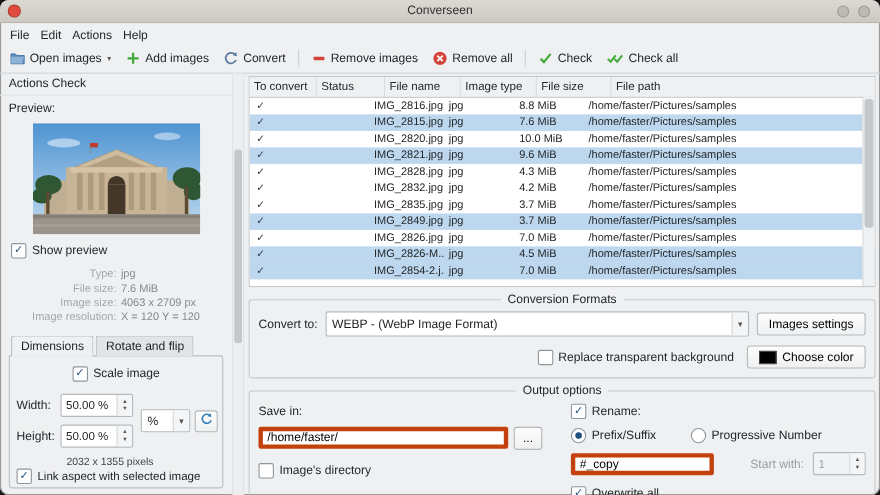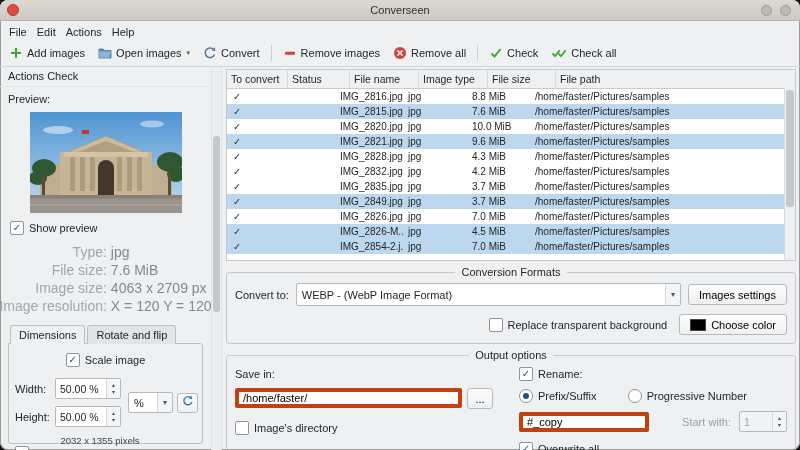--- a/index.html
+++ b/index.html
@@ -32,21 +32,21 @@
   .preview-img{width:152px;height:101px;margin:0 auto;display:block;}
   
   .cbrow{display:flex;align-items:center;gap:5px;}
   .cb{width:12px;height:12px;background:#fff;border:1px solid #8f969b;border-radius:2px;display:inline-flex;align-items:center;justify-content:center;flex:none;}
   .cb.checked::after{content:"✓";font-size:10px;font-weight:bold;color:#21517e;line-height:1;margin-top:-1px;}
   .radio{width:12px;height:12px;border:1px solid #8f969b;border-radius:50%;background:#fff;display:inline-block;position:relative;flex:none;}
   .radio.sel::after{content:"";position:absolute;left:3px;top:3px;right:3px;bottom:3px;border-radius:50%;background:#21517e;}
   .radio-item{display:flex;align-items:center;gap:5px;}
   
   .show-row{margin:8px 0 7px 2px;}
-  .info-grid{display:grid;grid-template-columns:max-content max-content;justify-content:center;column-gap:4px;row-gap:2px;font-size:14px;margin-top:2px;}
+  .info-grid{display:grid;grid-template-columns:max-content max-content;justify-content:center;column-gap:4px;row-gap:2px;font-size:10px;margin-top:2px;}
   .info-grid .lab{text-align:right;color:#a2a6a9;}
   .info-grid .val{color:#85898c;}
   
   .tabs{display:flex;margin-top:11px;padding-left:2px;position:relative;z-index:2;}
   .tab{padding:3px 8px;border:1px solid #bcc0c3;border-bottom:none;border-radius:3px 3px 0 0;background:#e2e4e5;margin-right:2px;position:relative;}
   .tab.active{background:#eff0f1;}
   .tab.active::after{content:"";position:absolute;left:0;right:0;bottom:-1px;height:1px;background:#eff0f1;}
   .tabframe{border:1px solid #bcc0c3;border-radius:0 3px 3px 3px;flex:1;margin-top:-1px;padding:9px 6px 6px;display:flex;flex-direction:column;min-height:0;}
   .scale-row{justify-content:center;margin:0 0 11px;}
   .dims{display:flex;align-items:center;}
@@ -135,34 +135,34 @@
     <span class="menu-item">File</span>
     <span class="menu-item">Edit</span>
     <span class="menu-item">Actions</span>
     <span class="menu-item">Help</span>
   </div>
 
   <div class="toolbar">
     <button class="tbtn">
       <span>
           <svg width="14" height="14" viewBox="0 0 14 14">
-            <path d="M6 2h2v4h4v2H8v4H6V8H2V6h4z" fill="#3faa35"></path>
-          </svg>
-        </span>
-      <span>Add images</span>
-    </button>
-    <button class="tbtn">
-      <span>
-          <svg width="14" height="14" viewBox="0 0 14 14">
             <path d="M1 3h4l1.5 1.5H13V12H1z" fill="#5d8fbd" stroke="#3c6ea0" stroke-width="0.8"></path>
             <path d="M1.2 5.5h11.6l-1.6 6.3H1.2z" fill="#8fb3d6"></path>
           </svg>
         </span>
       <span>Open images</span>
       <span class="chev">▾</span>
+    </button>
+    <button class="tbtn">
+      <span>
+          <svg width="14" height="14" viewBox="0 0 14 14">
+            <path d="M6 2h2v4h4v2H8v4H6V8H2V6h4z" fill="#3faa35"></path>
+          </svg>
+        </span>
+      <span>Add images</span>
     </button>
     <button class="tbtn">
       <span>
           <svg width="14" height="14" viewBox="0 0 14 14">
             <path d="M11.5 8.5A4.8 4.8 0 1 1 10.6 3.6" fill="none" stroke="#5a7c9e" stroke-width="1.6"></path>
             <polygon points="11.8,1.2 12.4,5.2 8.6,4.2" fill="#5a7c9e"></polygon>
           </svg>
         </span>
       <span>Convert</span>
     </button>
@@ -301,20 +301,21 @@
                 <span><svg width="12" height="12" viewBox="0 0 12 12">
                       <path d="M9.9 7A4.1 4.1 0 1 1 9.1 3" fill="none" stroke="#2f7fb6" stroke-width="1.4"></path>
                       <polygon points="9.4,0.6 10.2,4.2 6.6,3.4" fill="#2f7fb6"></polygon>
                     </svg></span>
               </button>
             </div>
           </div>
           <div class="pixels">2032 x 1355 pixels</div>
           <label class="cbrow link-row">
             <span class="cb checked"></span>
+            <span>Link aspect with selected image</span>
           </label>
         </div>
       </div>
     </aside>
 
     <div class="panel-scrollbar">
         <div class="pthumb"></div>
       </div>
 
     <main class="main">

